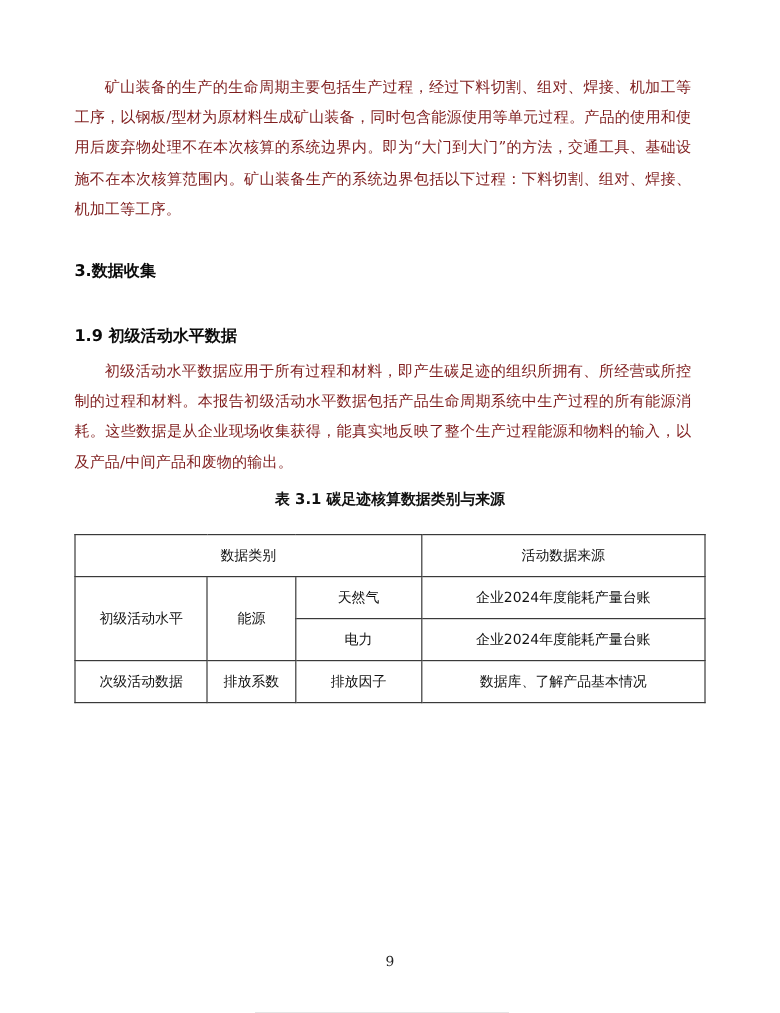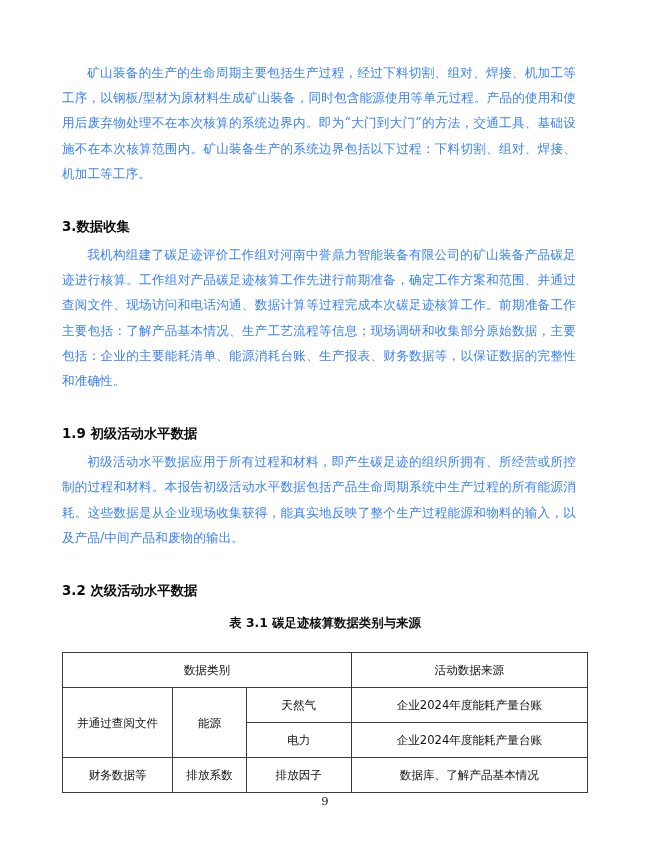--- a/index.html
+++ b/index.html
@@ -22,21 +22,21 @@
   .content {
     position: absolute;
     left: 62px;
     top: 60px;
     width: 526px;
   }
   p.body-par {
     margin: 0 12px 0 0;
     font-size: 12.6px;
     line-height: 25.2px;
-    color: #3b82f6;
+    color: #7f1d1d;
     text-align: justify;
     text-justify: inter-ideograph;
     text-indent: 25.2px;
     font-family: "DejaVu Serif", "Liberation Serif", serif;
     letter-spacing: 0.1px;
   }
   h2.heading {
     margin: 28px 0 2px 0;
     font-size: 13.4px;
     line-height: 26px;
@@ -85,53 +85,51 @@
 </style>
 </head>
 <body>
 
 <div class="page">
   <div class="content">
 
     <p class="body-par">矿山装备的生产的生命周期主要包括生产过程，经过下料切割、组对、焊接、机加工等工序，以钢板/型材为原材料生成矿山装备，同时包含能源使用等单元过程。产品的使用和使用后废弃物处理不在本次核算的系统边界内。即为“大门到大门”的方法，交通工具、基础设施不在本次核算范围内。矿山装备生产的系统边界包括以下过程：下料切割、组对、焊接、机加工等工序。</p>
 
     <h2 class="heading">3.数据收集</h2>
-    <p class="body-par">我机构组建了碳足迹评价工作组对河南中誉鼎力智能装备有限公司的矿山装备产品碳足迹进行核算。工作组对产品碳足迹核算工作先进行前期准备，确定工作方案和范围、并通过查阅文件、现场访问和电话沟通、数据计算等过程完成本次碳足迹核算工作。前期准备工作主要包括：了解产品基本情况、生产工艺流程等信息；现场调研和收集部分原始数据，主要包括：企业的主要能耗清单、能源消耗台账、生产报表、财务数据等，以保证数据的完整性和准确性。</p>
 
     <h2 class="heading">1.9 初级活动水平数据</h2>
     <p class="body-par">初级活动水平数据应用于所有过程和材料，即产生碳足迹的组织所拥有、所经营或所控制的过程和材料。本报告初级活动水平数据包括产品生命周期系统中生产过程的所有能源消耗。这些数据是从企业现场收集获得，能真实地反映了整个生产过程能源和物料的输入，以及产品/中间产品和废物的输出。</p>
 
-    <h2 class="heading">3.2 次级活动水平数据</h2>
 
     <div class="table-caption">表 3.1 碳足迹核算数据类别与来源</div>
 
     <table class="data-table">
       <colgroup>
         <col style="width:21%">
         <col style="width:14%">
         <col style="width:20%">
         <col style="width:45%">
       </colgroup>
       <tbody>
         <tr>
           <td colspan="3">数据类别</td>
           <td>活动数据来源</td>
         </tr>
         <tr>
-          <td rowspan="2">并通过查阅文件</td>
+          <td rowspan="2">初级活动水平</td>
           <td rowspan="2">能源</td>
           <td>天然气</td>
           <td>企业2024年度能耗产量台账</td>
         </tr>
         <tr>
           <td>电力</td>
           <td>企业2024年度能耗产量台账</td>
         </tr>
         <tr>
-          <td>财务数据等</td>
+          <td>次级活动数据</td>
           <td>排放系数</td>
           <td>排放因子</td>
           <td>数据库、了解产品基本情况</td>
         </tr>
       </tbody>
     </table>
 
   </div>
 
   <div class="footer">9</div>

